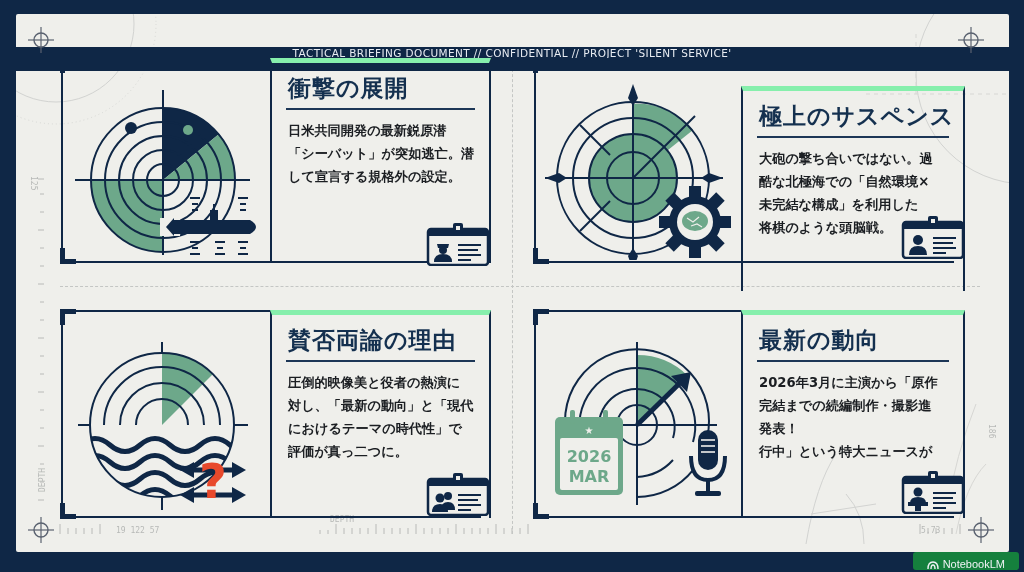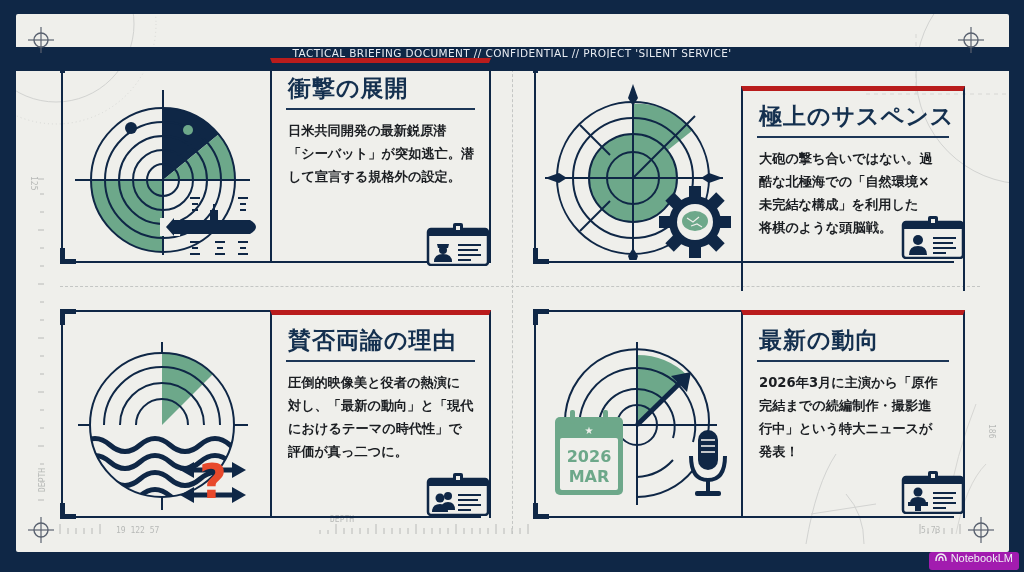--- a/index.html
+++ b/index.html
@@ -43,21 +43,21 @@
     position: absolute; border: 2px solid #0f2746; border-right: none;
   }
   .art-frame::before, .art-frame::after {
     content: ""; position: absolute; width: 14px; height: 14px;
   }
   .corner-tl { position: absolute; left: -3px; top: -3px; width: 16px; height: 16px;
     border-left: 5px solid #0f2746; border-top: 5px solid #0f2746; }
   .corner-bl { position: absolute; left: -3px; bottom: -3px; width: 16px; height: 16px;
     border-left: 5px solid #0f2746; border-bottom: 5px solid #0f2746; }
   .text-box {
-    position: absolute; border: 2px solid #0f2746; border-top: 5px solid #b91c1c;
+    position: absolute; border: 2px solid #0f2746; border-top: 5px solid #86efac;
     border-bottom: none;
   }
   .panel-title {
     position: absolute; left: 16px; top: 10px;
     font-size: 23px; font-weight: bold; color: #14304f;
     letter-spacing: 1px;
     font-family: "DejaVu Sans", sans-serif;
   }
   .title-rule {
     position: absolute; left: 14px; right: 14px; top: 45px; height: 2px; background: #1c3656;
@@ -65,23 +65,23 @@
   .panel-body {
     position: absolute; left: 16px; top: 56px; right: 10px;
     font-size: 13.2px; font-weight: bold; color: #1b1e22; line-height: 23px;
     font-family: "DejaVu Sans", sans-serif;
   }
   .id-card { position: absolute; width: 64px; height: 44px; }
   .scale-text {
     position: absolute; font-size: 8px; color: #b7b9b7; font-family: "DejaVu Sans Mono", monospace;
   }
   .badge {
-    position: absolute; right: 6px; bottom: 2px; height: 18px; padding: 0 6px;
-    background: #a21caf; color: #f0f2f5; font-size: 11px; border-radius: 3px;
-    display: flex; align-items: flex-start; gap: 4px;
+    position: absolute; right: 6px; bottom: 2px; height: 18px; padding: 0 14px;
+    background: #15803d; color: #f0f2f5; font-size: 11px; border-radius: 3px;
+    display: flex; align-items: flex-end; gap: 4px;
     font-family: "Liberation Sans", sans-serif;
   }
 </style>
 </head>
 <body>
 
 <div class="topbar-shape"></div>
 <div class="sheet">
 
   <svg style="position:absolute;left:0;top:0" width="993" height="538">
@@ -448,22 +448,22 @@
       <line x1="163" y1="160" x2="163" y2="172" stroke="#0f2746" stroke-width="4"></line>
       <rect x="150" y="171" width="26" height="5" rx="2" fill="#0f2746"></rect>
     </g>
   </svg>
   <div class="text-box" style="left:741px;top:310px;width:224px;height:208px;">
     <div class="panel-title">最新の動向</div>
     <div class="title-rule"></div>
     <div class="panel-body">
       <div>2026年3月に主演から「原作</div>
       <div>完結までの続編制作・撮影進</div>
+      <div>発表！</div>
       <div>行中」という特大ニュースが</div>
-      <div>発表！</div>
     </div>
   </div>
   <svg class="id-card" style="left:901px;top:470px" viewBox="0 0 64 44">
     <rect x="2" y="7" width="60" height="36" rx="3" fill="#efefeb" stroke="#0f2746" stroke-width="2.5"></rect>
     <rect x="2" y="7" width="60" height="7" fill="#0f2746"></rect>
     <rect x="27" y="1" width="10" height="11" rx="2" fill="#0f2746"></rect>
       <rect x="30" y="4" width="4" height="4" fill="#efefeb"></rect>
     <circle cx="17" cy="22" r="4.5" fill="#0f2746"></circle>
     <path d="M 9 33 Q 9 27 17 27 Q 25 27 25 33 Z" fill="#0f2746"></path>
     <rect x="7" y="32" width="20" height="4" fill="#0f2746"></rect>

